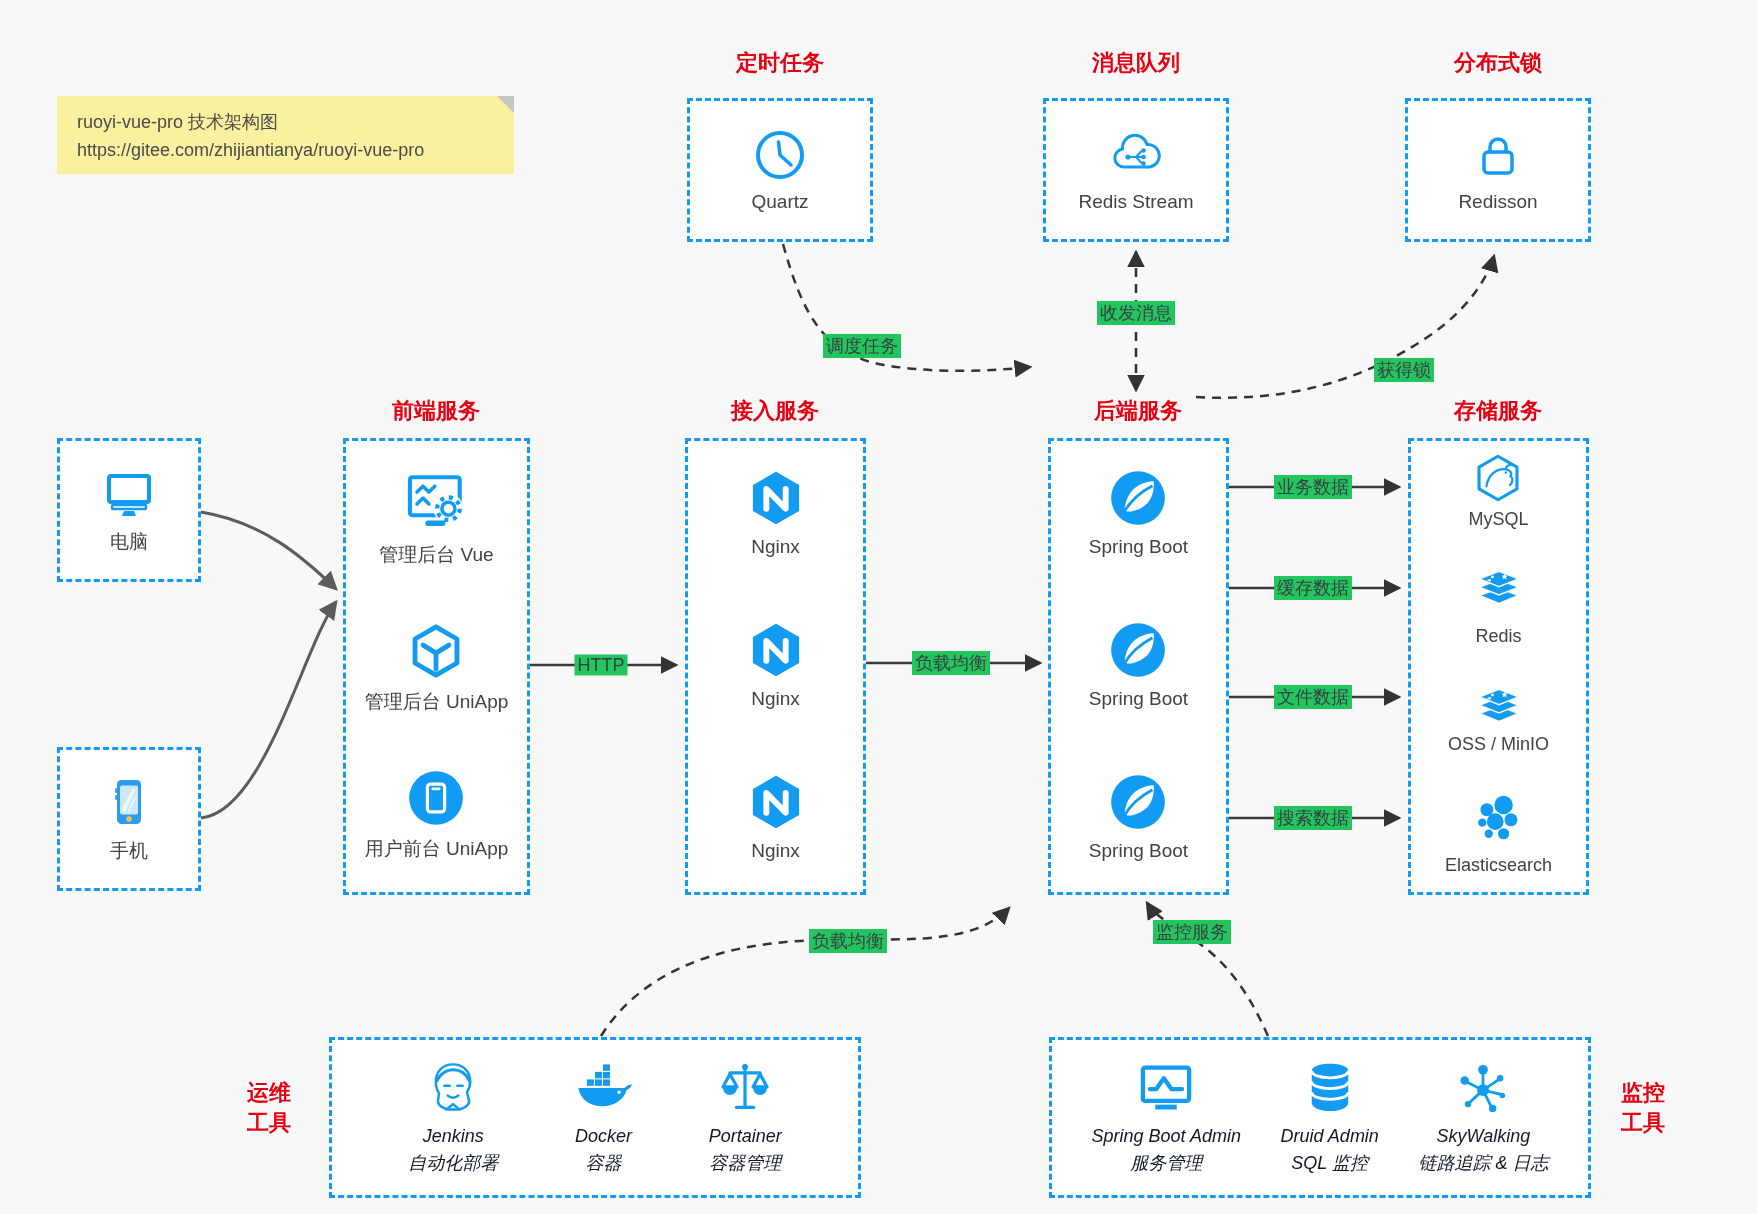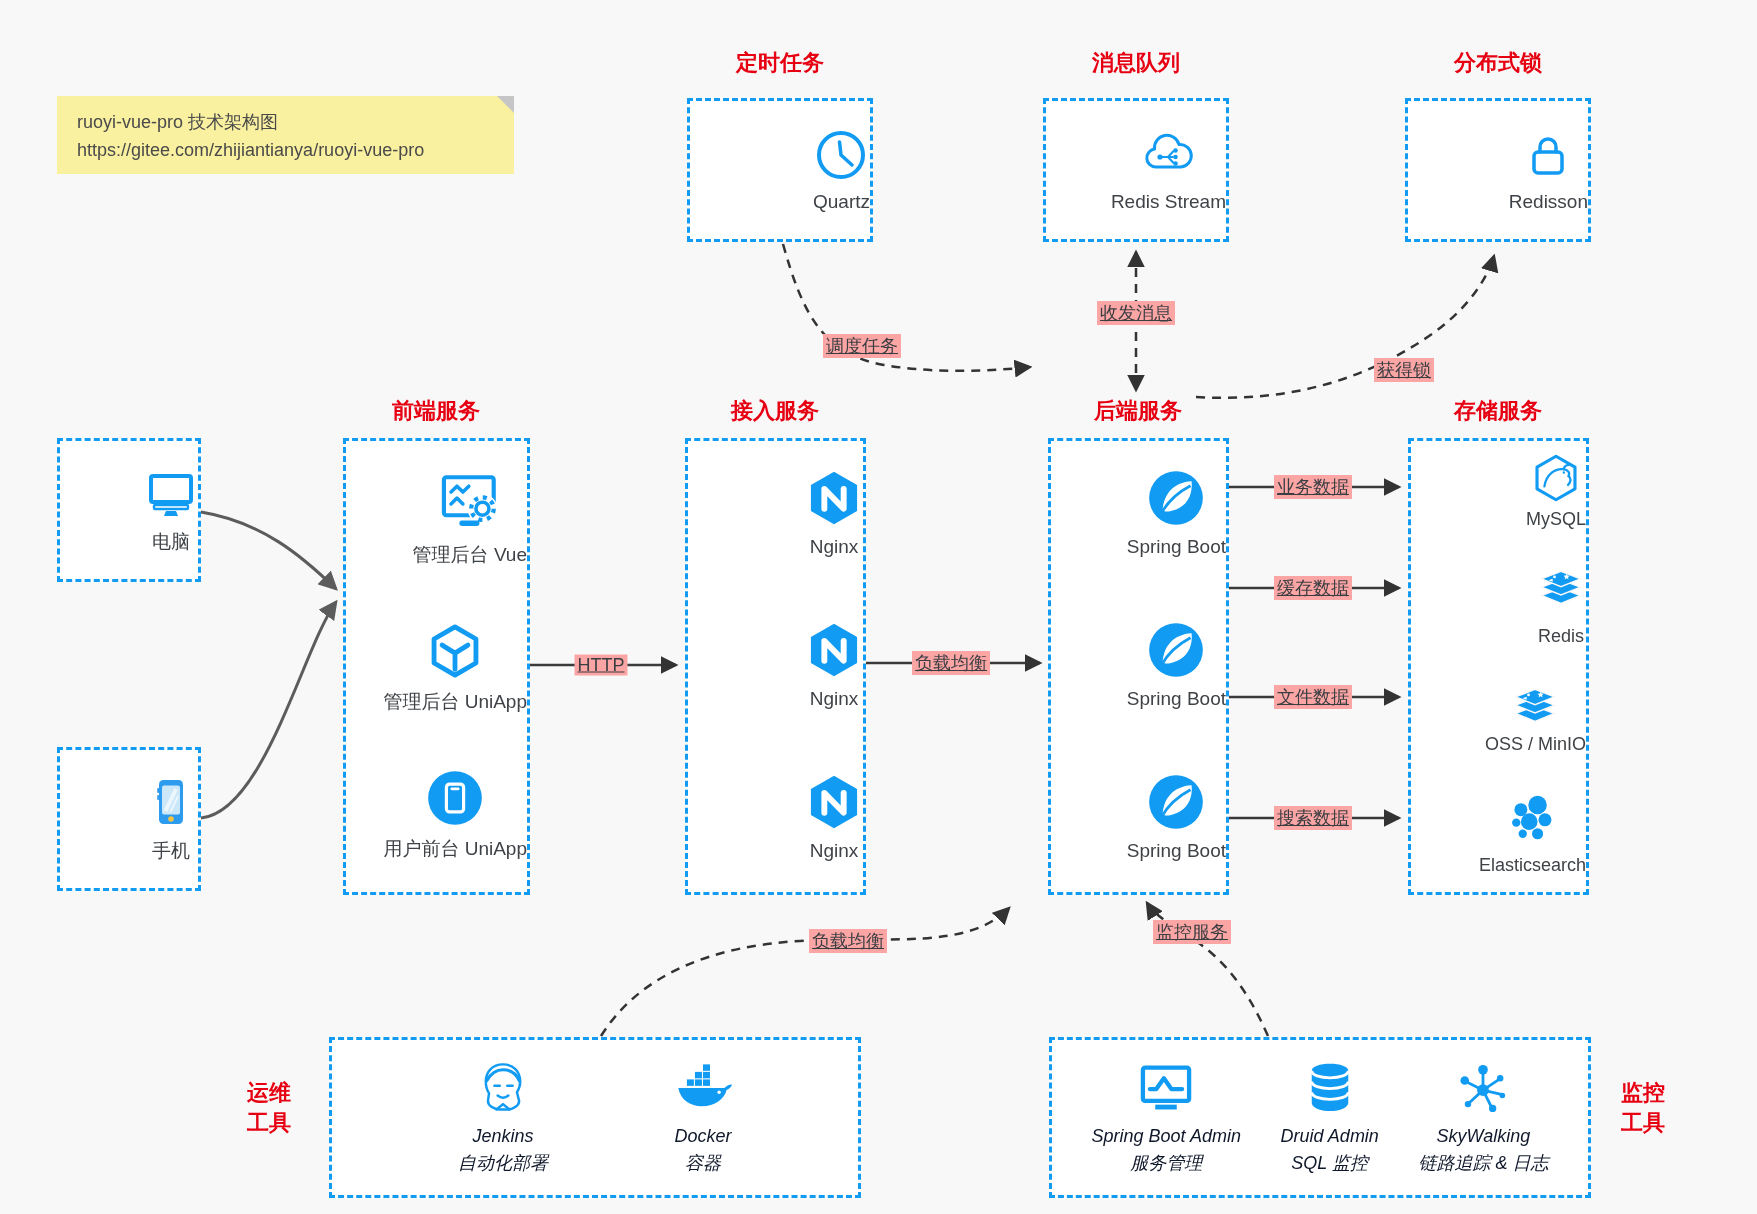--- a/index.html
+++ b/index.html
@@ -1,36 +1,36 @@
 <!DOCTYPE html>
 <html><head>
 <meta charset="utf-8">
 <style>
   html,body{margin:0;padding:0;background:#f8f8f8;font-family:"Liberation Sans","DejaVu Sans",sans-serif;}
   .canvas{position:relative;width:1757px;height:1214px;background:#f8f8f8;overflow:hidden;}
   #edges{position:absolute;left:0;top:0;z-index:1;}
   .dbox{position:absolute;background:#fff;border:3px dashed #119bf2;box-sizing:border-box;
-        display:flex;flex-direction:column;align-items:flex-end;z-index:2;}
+        display:flex;flex-direction:column;align-items:center;z-index:2;}
   .single{justify-content:center;gap:11px;}
   .stack3{justify-content:space-between;padding:28px 0 30px;}
   .stack4{justify-content:space-between;padding:12px 0 16px;}
   .hrow{flex-direction:row;justify-content:space-evenly;align-items:center;}
   .node{display:flex;flex-direction:column;align-items:center;gap:9px;}
   .nlabel{font-size:19px;color:#3f4347;white-space:nowrap;}
   .nlabel2{font-size:18px;color:#0f172a;text-align:center;line-height:1.5;white-space:nowrap;font-style:italic;}
   .ic{width:58px;height:58px;display:block;}
   .ic54{width:54px;height:54px;}
   .ic50{width:50px;height:50px;}
   .ic64{width:64px;height:64px;}
   .title{position:absolute;transform:translateX(-50%);font-size:22px;font-weight:700;color:#e60012;
          white-space:nowrap;z-index:3;}
   .side-title{position:absolute;font-size:22px;font-weight:700;color:#e60012;text-align:center;
          line-height:1.35;z-index:3;}
   .edge-label{position:absolute;transform:translate(-50%,-50%);font-size:18px;color:#3a3e42;
-         background:#fca5a5;padding:0 3px;white-space:nowrap;z-index:5;text-decoration:underline;}
+         background:#22c55e;padding:0 3px;white-space:nowrap;z-index:5;}
   .note{position:absolute;left:57px;top:96px;width:457px;height:78px;background:#f9f0a0;
         box-sizing:border-box;padding:13px 20px;z-index:2;font-size:18px;line-height:1.55;color:#4a4a4a;}
   .note .fold{position:absolute;top:0;right:0;width:0;height:0;
         border-top:17px solid #c6c6c6;border-left:17px solid transparent;}
   .hidden-defs{position:absolute;width:0;height:0;overflow:hidden;}
 </style>
 </head>
 <body>
 
 <svg class="hidden-defs" xmlns="http://www.w3.org/2000/svg" aria-hidden="true">
@@ -387,20 +387,29 @@
     </div>
     <div class="node" style="gap:6px">
       <svg class="ic">
           <use href="#i-docker"></use>
         </svg>
       <div class="nlabel2">
         <div>Docker</div>
         <div>容器</div>
       </div>
     </div>
+    <div class="node" style="gap:6px">
+      <svg class="ic">
+          <use href="#i-portainer"></use>
+        </svg>
+      <div class="nlabel2">
+        <div>Portainer</div>
+        <div>容器管理</div>
+      </div>
+    </div>
   </div>
 
   <div class="dbox hrow" style="left:1049px;top:1037px;width:542px;height:161px">
     <div class="node" style="gap:6px">
       <svg class="ic">
           <use href="#i-sba"></use>
         </svg>
       <div class="nlabel2">
         <div>Spring Boot Admin</div>
         <div>服务管理</div>

